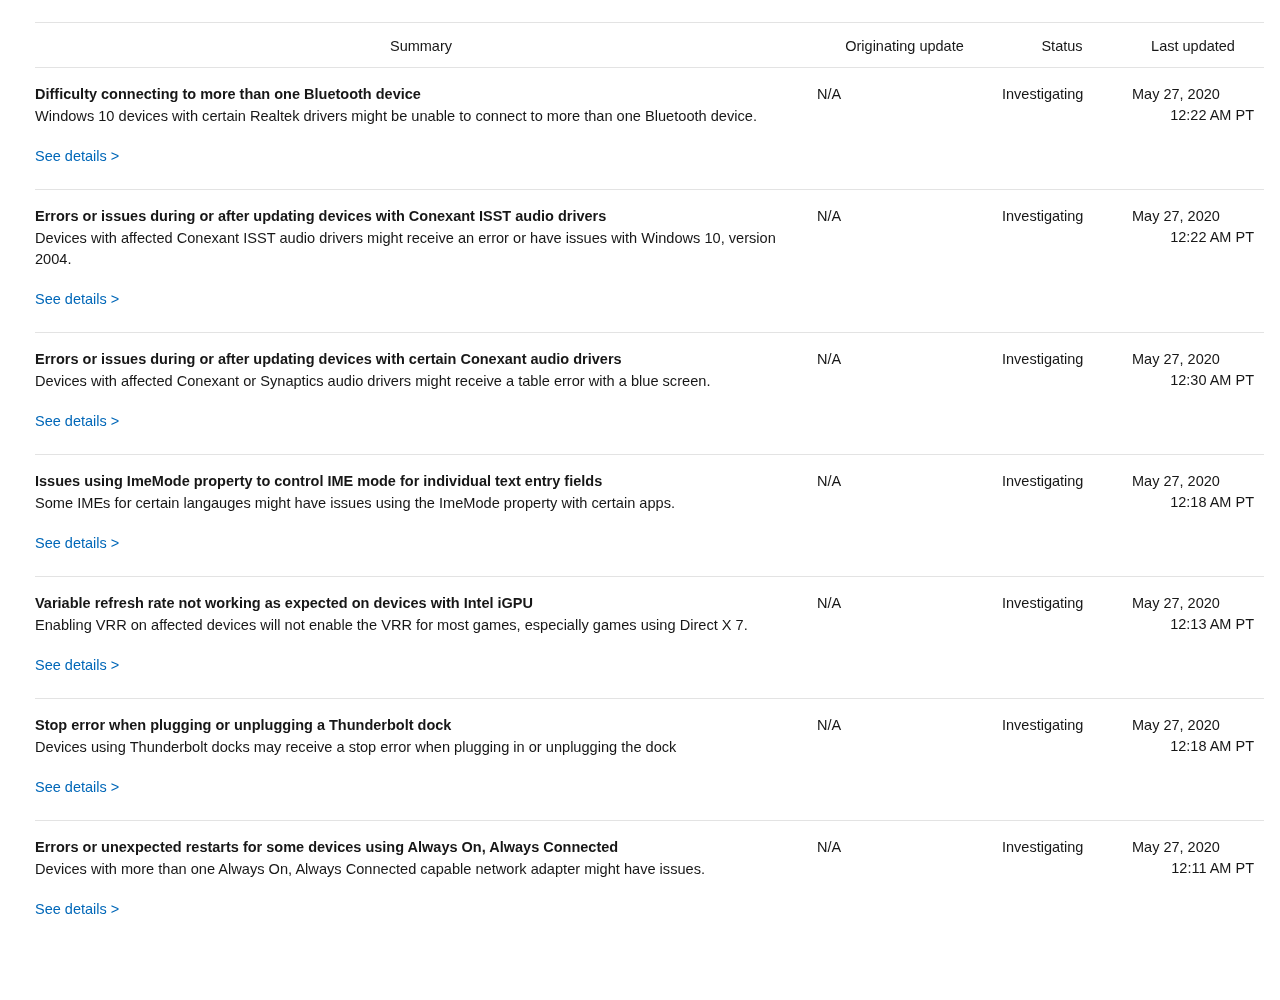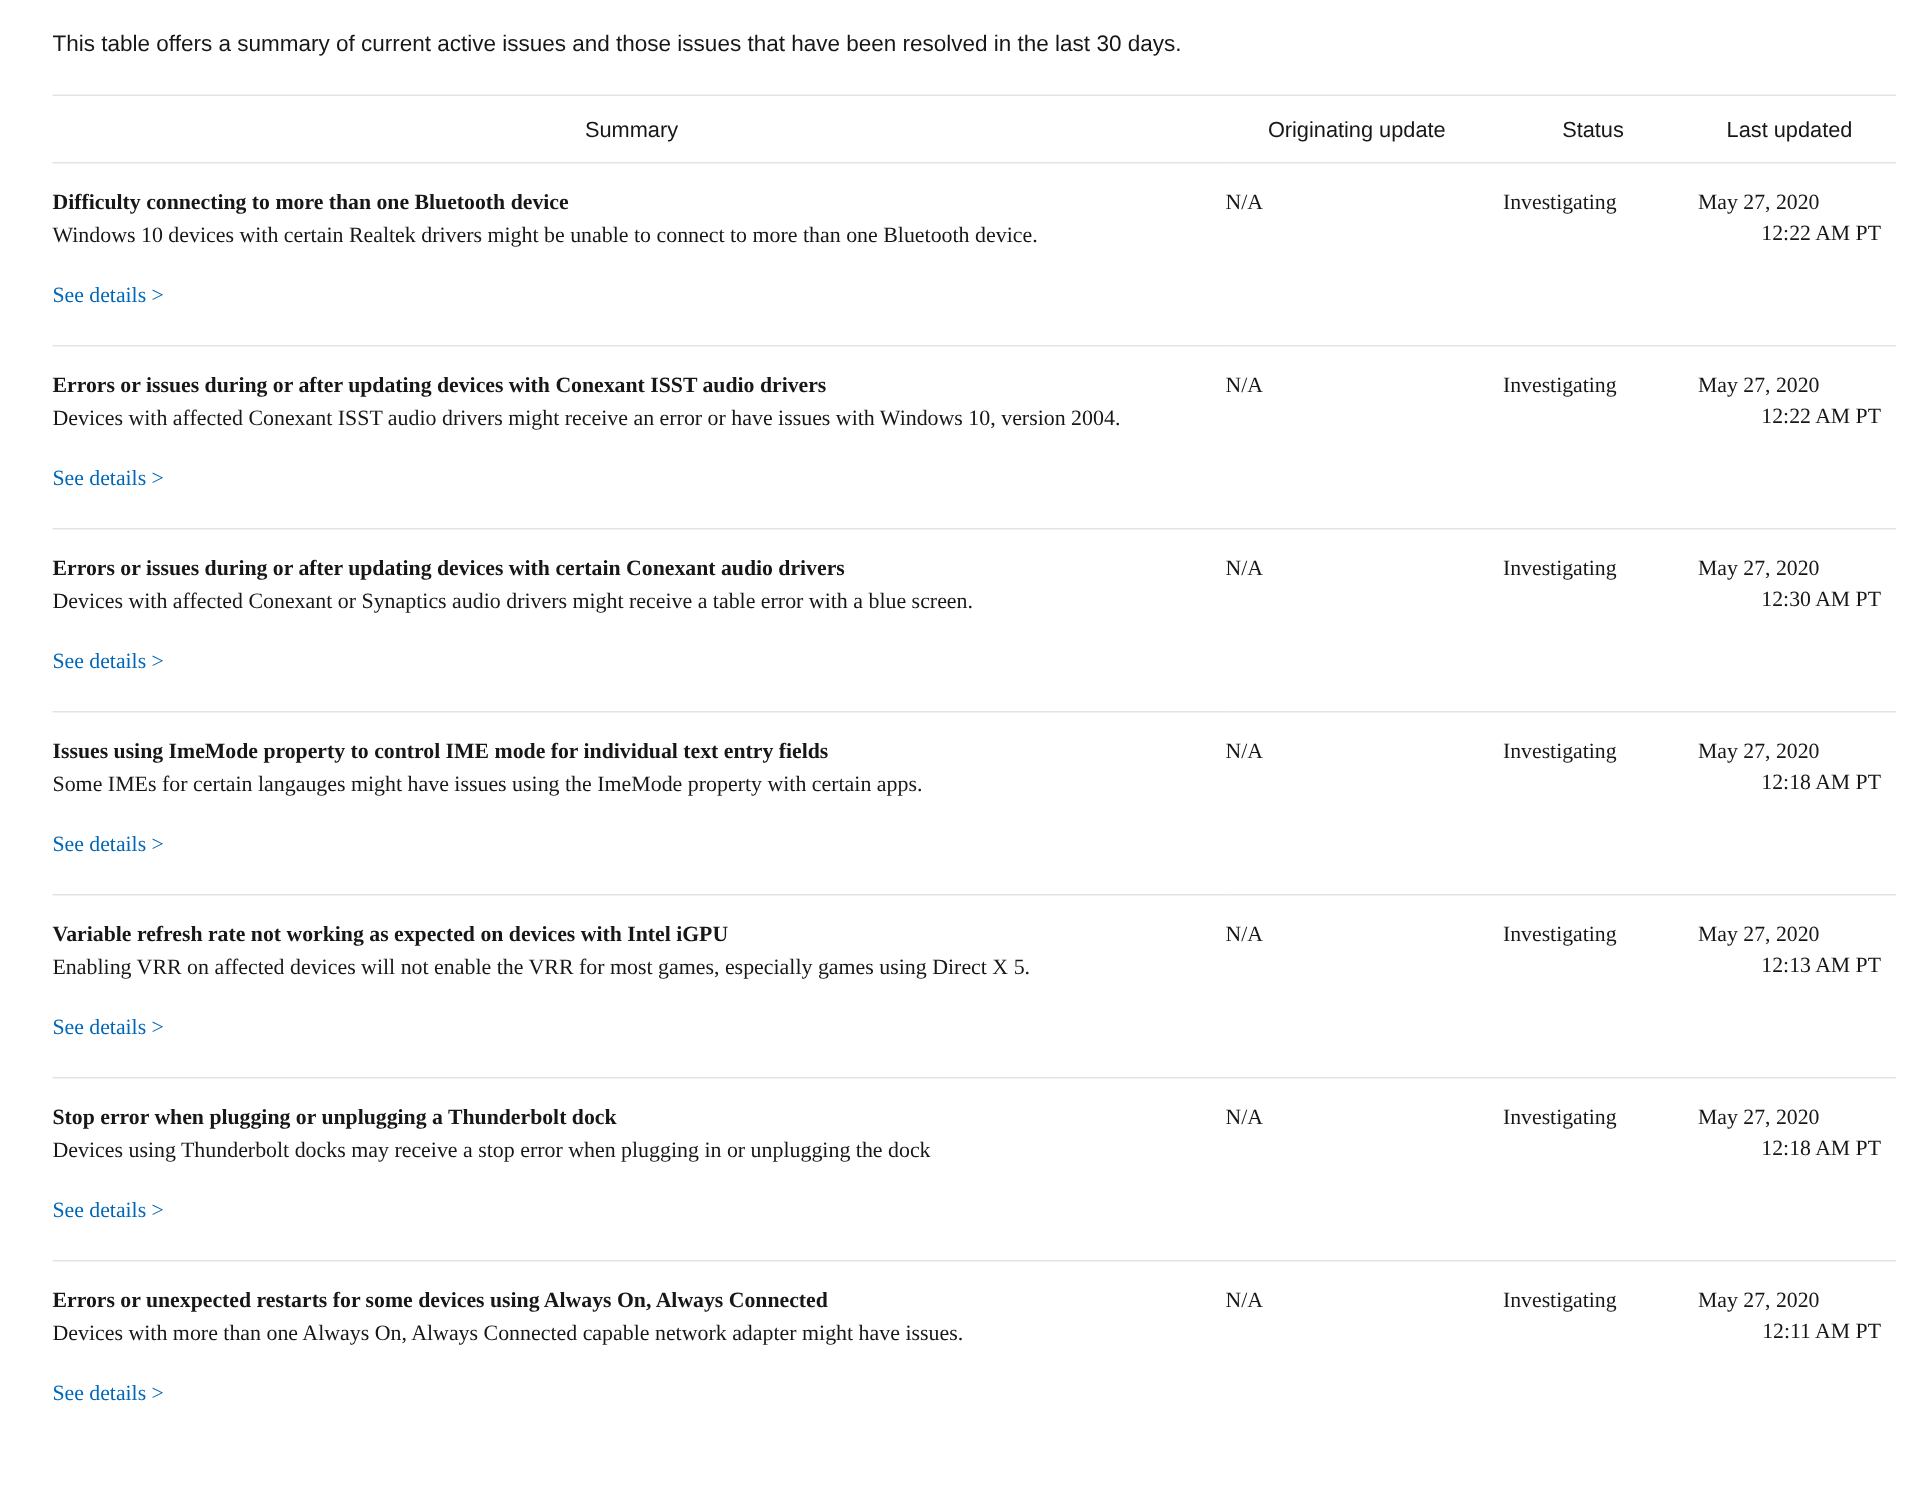--- a/index.html
+++ b/index.html
@@ -70,21 +70,20 @@
   th.col-status  { width: 120px; }
   th.col-updated { width: 122px; }
 
   table.issues-table tbody td {
     border-bottom: 1px solid #e3e3e3;
     vertical-align: top;
     font-size: 14.5px;
     line-height: 21px;
     color: #171717;
     padding: 16px 10px 22px 0;
-    font-family: Liberation Serif, serif;
   }
 
   table.issues-table tbody tr:last-child td {
     border-bottom: none;
   }
 
   td.cell-summary { padding-left: 16px; }
 
   .issue-title {
     font-weight: 700;
@@ -123,21 +122,20 @@
   .cell-updated .time-line { display: block; text-align: right; }
 
   .nowrap { white-space: nowrap; }
 </style>
 </head>
 <body>
 
 <div class="page">
 
 
-  <p class="page-intro">This table offers a summary of current active issues and those issues that have been resolved in the last 30 days.</p>
 
   <div class="issues-table-wrap">
     <table class="issues-table">
       <thead>
         <tr>
           <th class="col-summary">Summary</th>
           <th class="col-origin">Originating update</th>
           <th class="col-status">Status</th>
           <th class="col-updated">Last updated</th>
         </tr>
@@ -173,21 +171,21 @@
           <tr>
             <td class="cell-summary"><div class="issue-title">Issues using ImeMode property to control IME mode for individual text entry fields</div><div class="issue-desc">Some IMEs for certain langauges might have issues using the ImeMode property with certain apps.</div><a class="see-details">See details &gt;</a></td>
             <td class="cell-origin">N/A</td>
             <td class="cell-status">Investigating</td>
             <td class="cell-updated">
               <span class="date-line nowrap">May 27, 2020</span>
               <span class="time-line nowrap">12:18 AM PT</span>
             </td>
           </tr>
           <tr>
-            <td class="cell-summary"><div class="issue-title">Variable refresh rate not working as expected on devices with Intel iGPU</div><div class="issue-desc">Enabling VRR on affected devices will not enable the VRR for most games, especially games using Direct X 5.</div><a class="see-details">See details &gt;</a></td>
+            <td class="cell-summary"><div class="issue-title">Variable refresh rate not working as expected on devices with Intel iGPU</div><div class="issue-desc">Enabling VRR on affected devices will not enable the VRR for most games, especially games using Direct X 7.</div><a class="see-details">See details &gt;</a></td>
             <td class="cell-origin">N/A</td>
             <td class="cell-status">Investigating</td>
             <td class="cell-updated">
               <span class="date-line nowrap">May 27, 2020</span>
               <span class="time-line nowrap">12:13 AM PT</span>
             </td>
           </tr>
           <tr>
             <td class="cell-summary"><div class="issue-title">Stop error when plugging or unplugging a Thunderbolt dock</div><div class="issue-desc">Devices using Thunderbolt docks may receive a stop error when plugging in or unplugging the dock</div><a class="see-details">See details &gt;</a></td>
             <td class="cell-origin">N/A</td>

